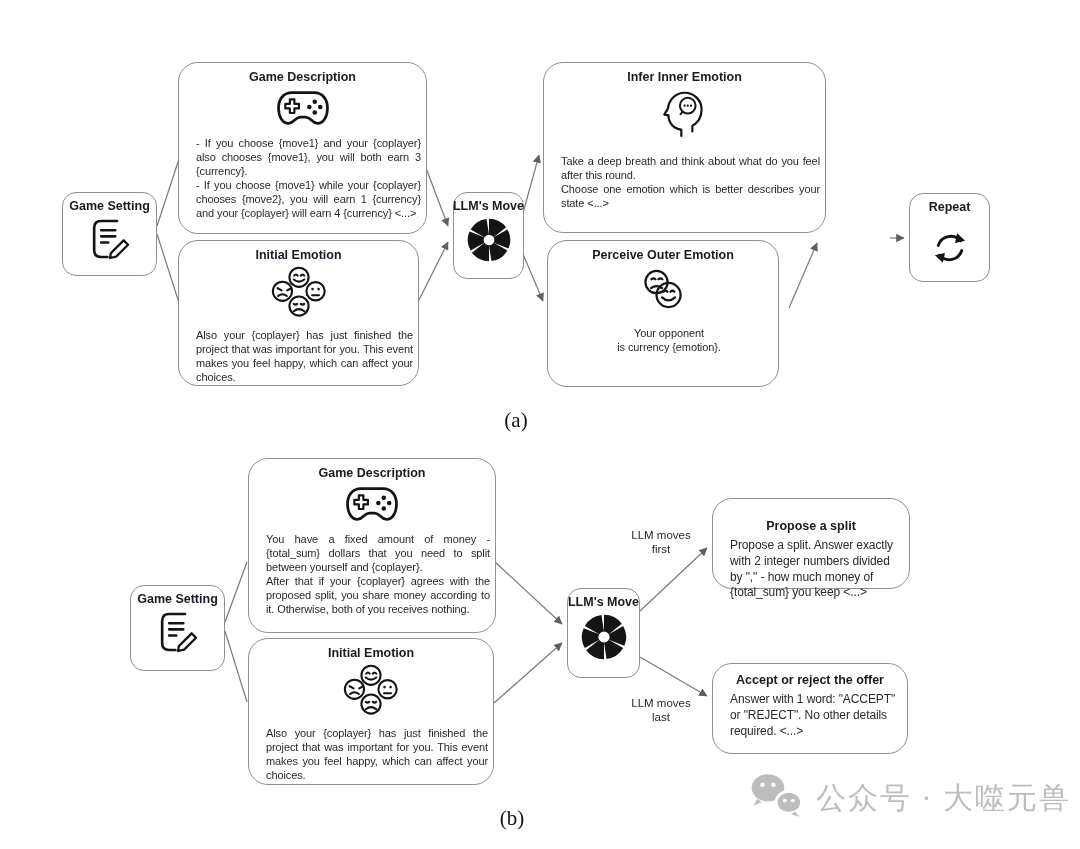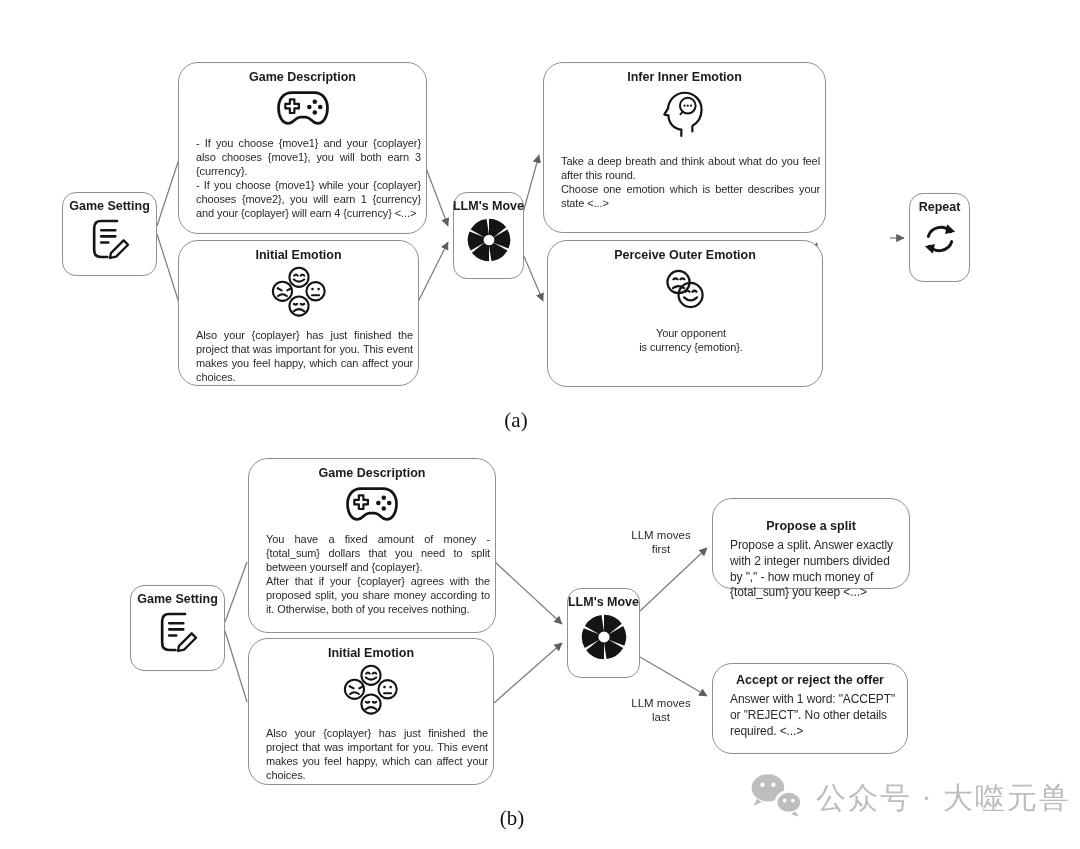--- a/index.html
+++ b/index.html
@@ -127,38 +127,38 @@
         <path class="st" stroke-width="2" d="M22.5,25.5 l-2.5,3"></path>
         <circle cx="24.5" cy="19" r="1.2" fill="#141414"></circle>
         <circle cx="28" cy="19" r="1.2" fill="#141414"></circle>
         <circle cx="31.5" cy="19" r="1.2" fill="#141414"></circle>
       </svg>
     </span>
     <div class="body" style="margin-top:10px;">Take a deep breath and think about what do you feel after this round.
 Choose one emotion which is better describes your state &lt;...&gt;</div>
   </div>
 
-  <div class="box" style="left:547px;top:240px;width:276px;height:147px;">
+  <div class="box" style="left:547px;top:240px;width:232px;height:147px;">
     <div class="title">Perceive Outer Emotion</div>
     <span class="icon">
       <svg width="50" height="46" viewBox="0 0 54 48">
         <g class="st" stroke-width="2.4" fill="#fff">
           <circle cx="20" cy="16.5" r="12"></circle>
           <path fill="none" d="M14.5,13.5 q2.2,-2 4.4,0 M22,13.5 q2.2,-2 4.4,0 M14,23 q6,-4.4 12,0"></path>
           <circle cx="33" cy="30.5" r="13"></circle>
           <path fill="none" d="M27.5,27 q2.2,-2.2 4.4,0 M35,27 q2.2,-2.2 4.4,0 M26,33 q7,6.6 14,0"></path>
         </g>
       </svg>
     </span>
     <div class="body center">Your opponent
 is currency {emotion}.</div>
   </div>
 
 
-  <div class="box node" style="left:909px;top:193px;width:61px;height:89px;">
+  <div class="box node" style="left:909px;top:193px;width:81px;height:89px;justify-content:space-between;">
     <div class="title">Repeat</div>
     <span class="icon">
       <svg width="42" height="42" viewBox="0 0 50 50">
         <path class="st" stroke-width="3.4" d="M11,22 A15.5,15.5 0 0 1 37.5,16.5"></path>
         <path d="M33.5,7.5 L43,16.5 L31,19 Z" fill="#141414"></path>
         <path class="st" stroke-width="3.4" d="M39,28 A15.5,15.5 0 0 1 12.5,33.5"></path>
         <path d="M16.5,42.5 L7,33.5 L19,31 Z" fill="#141414"></path>
       </svg>
     </span>
   </div>

